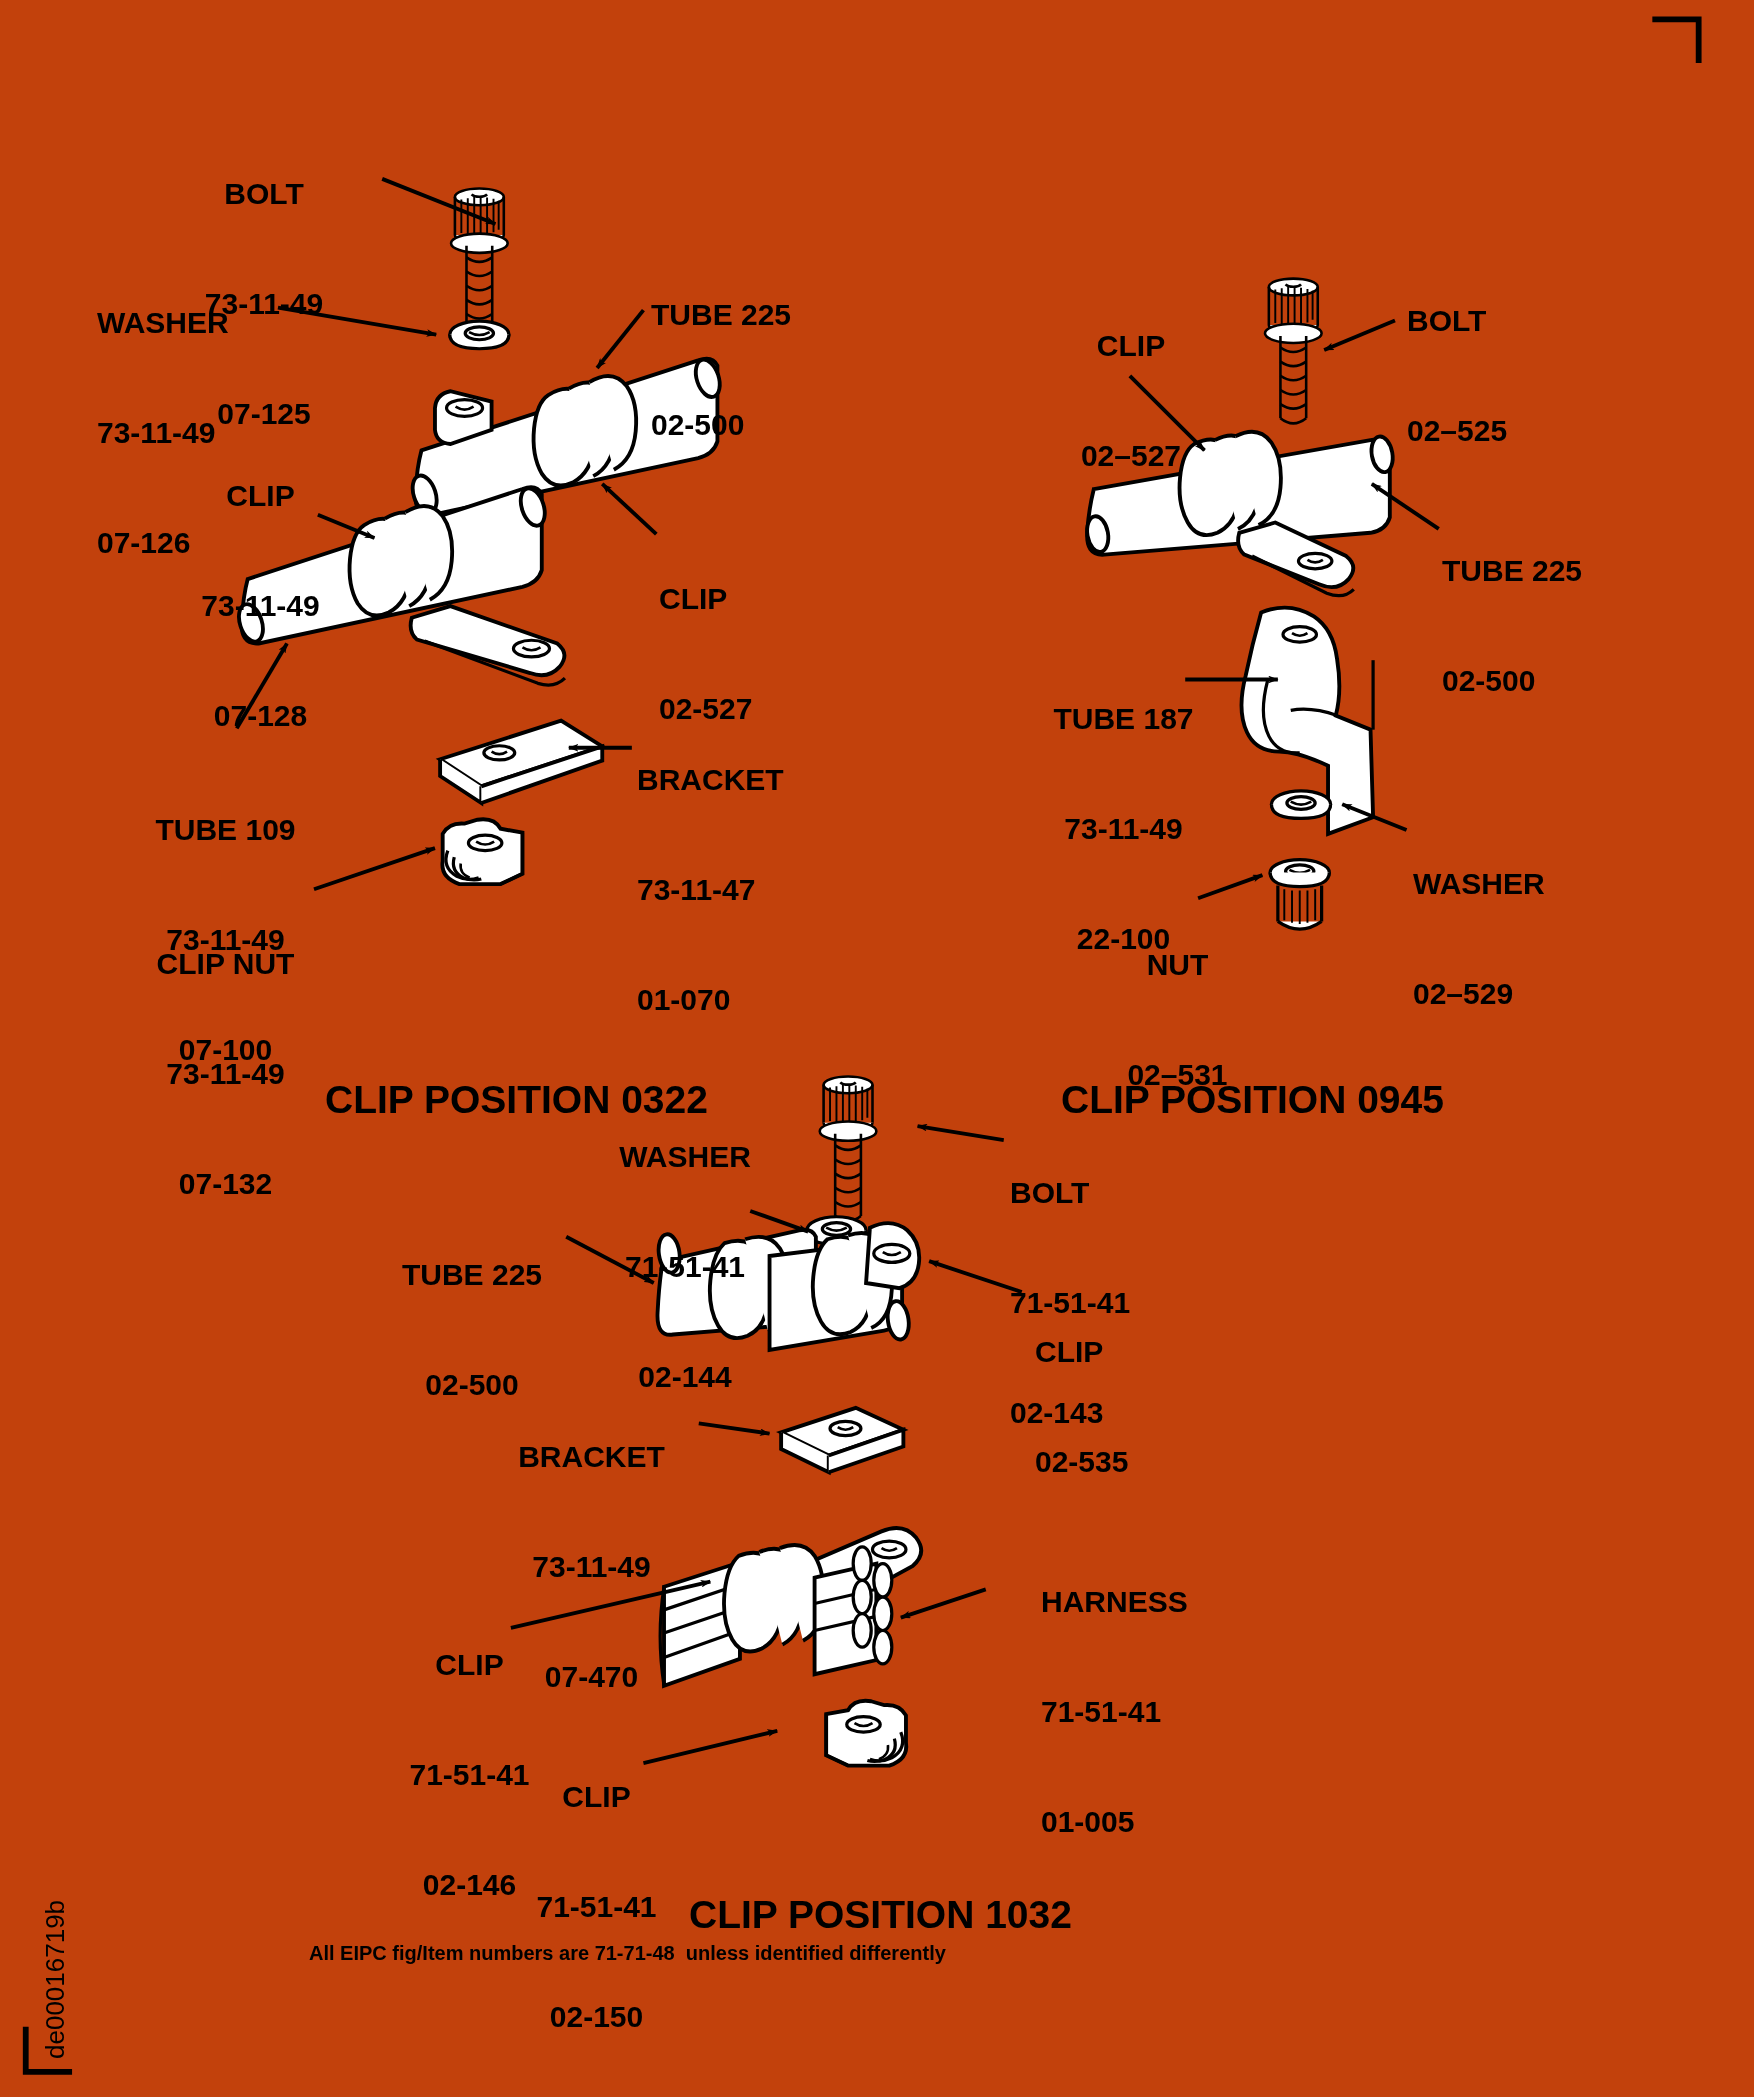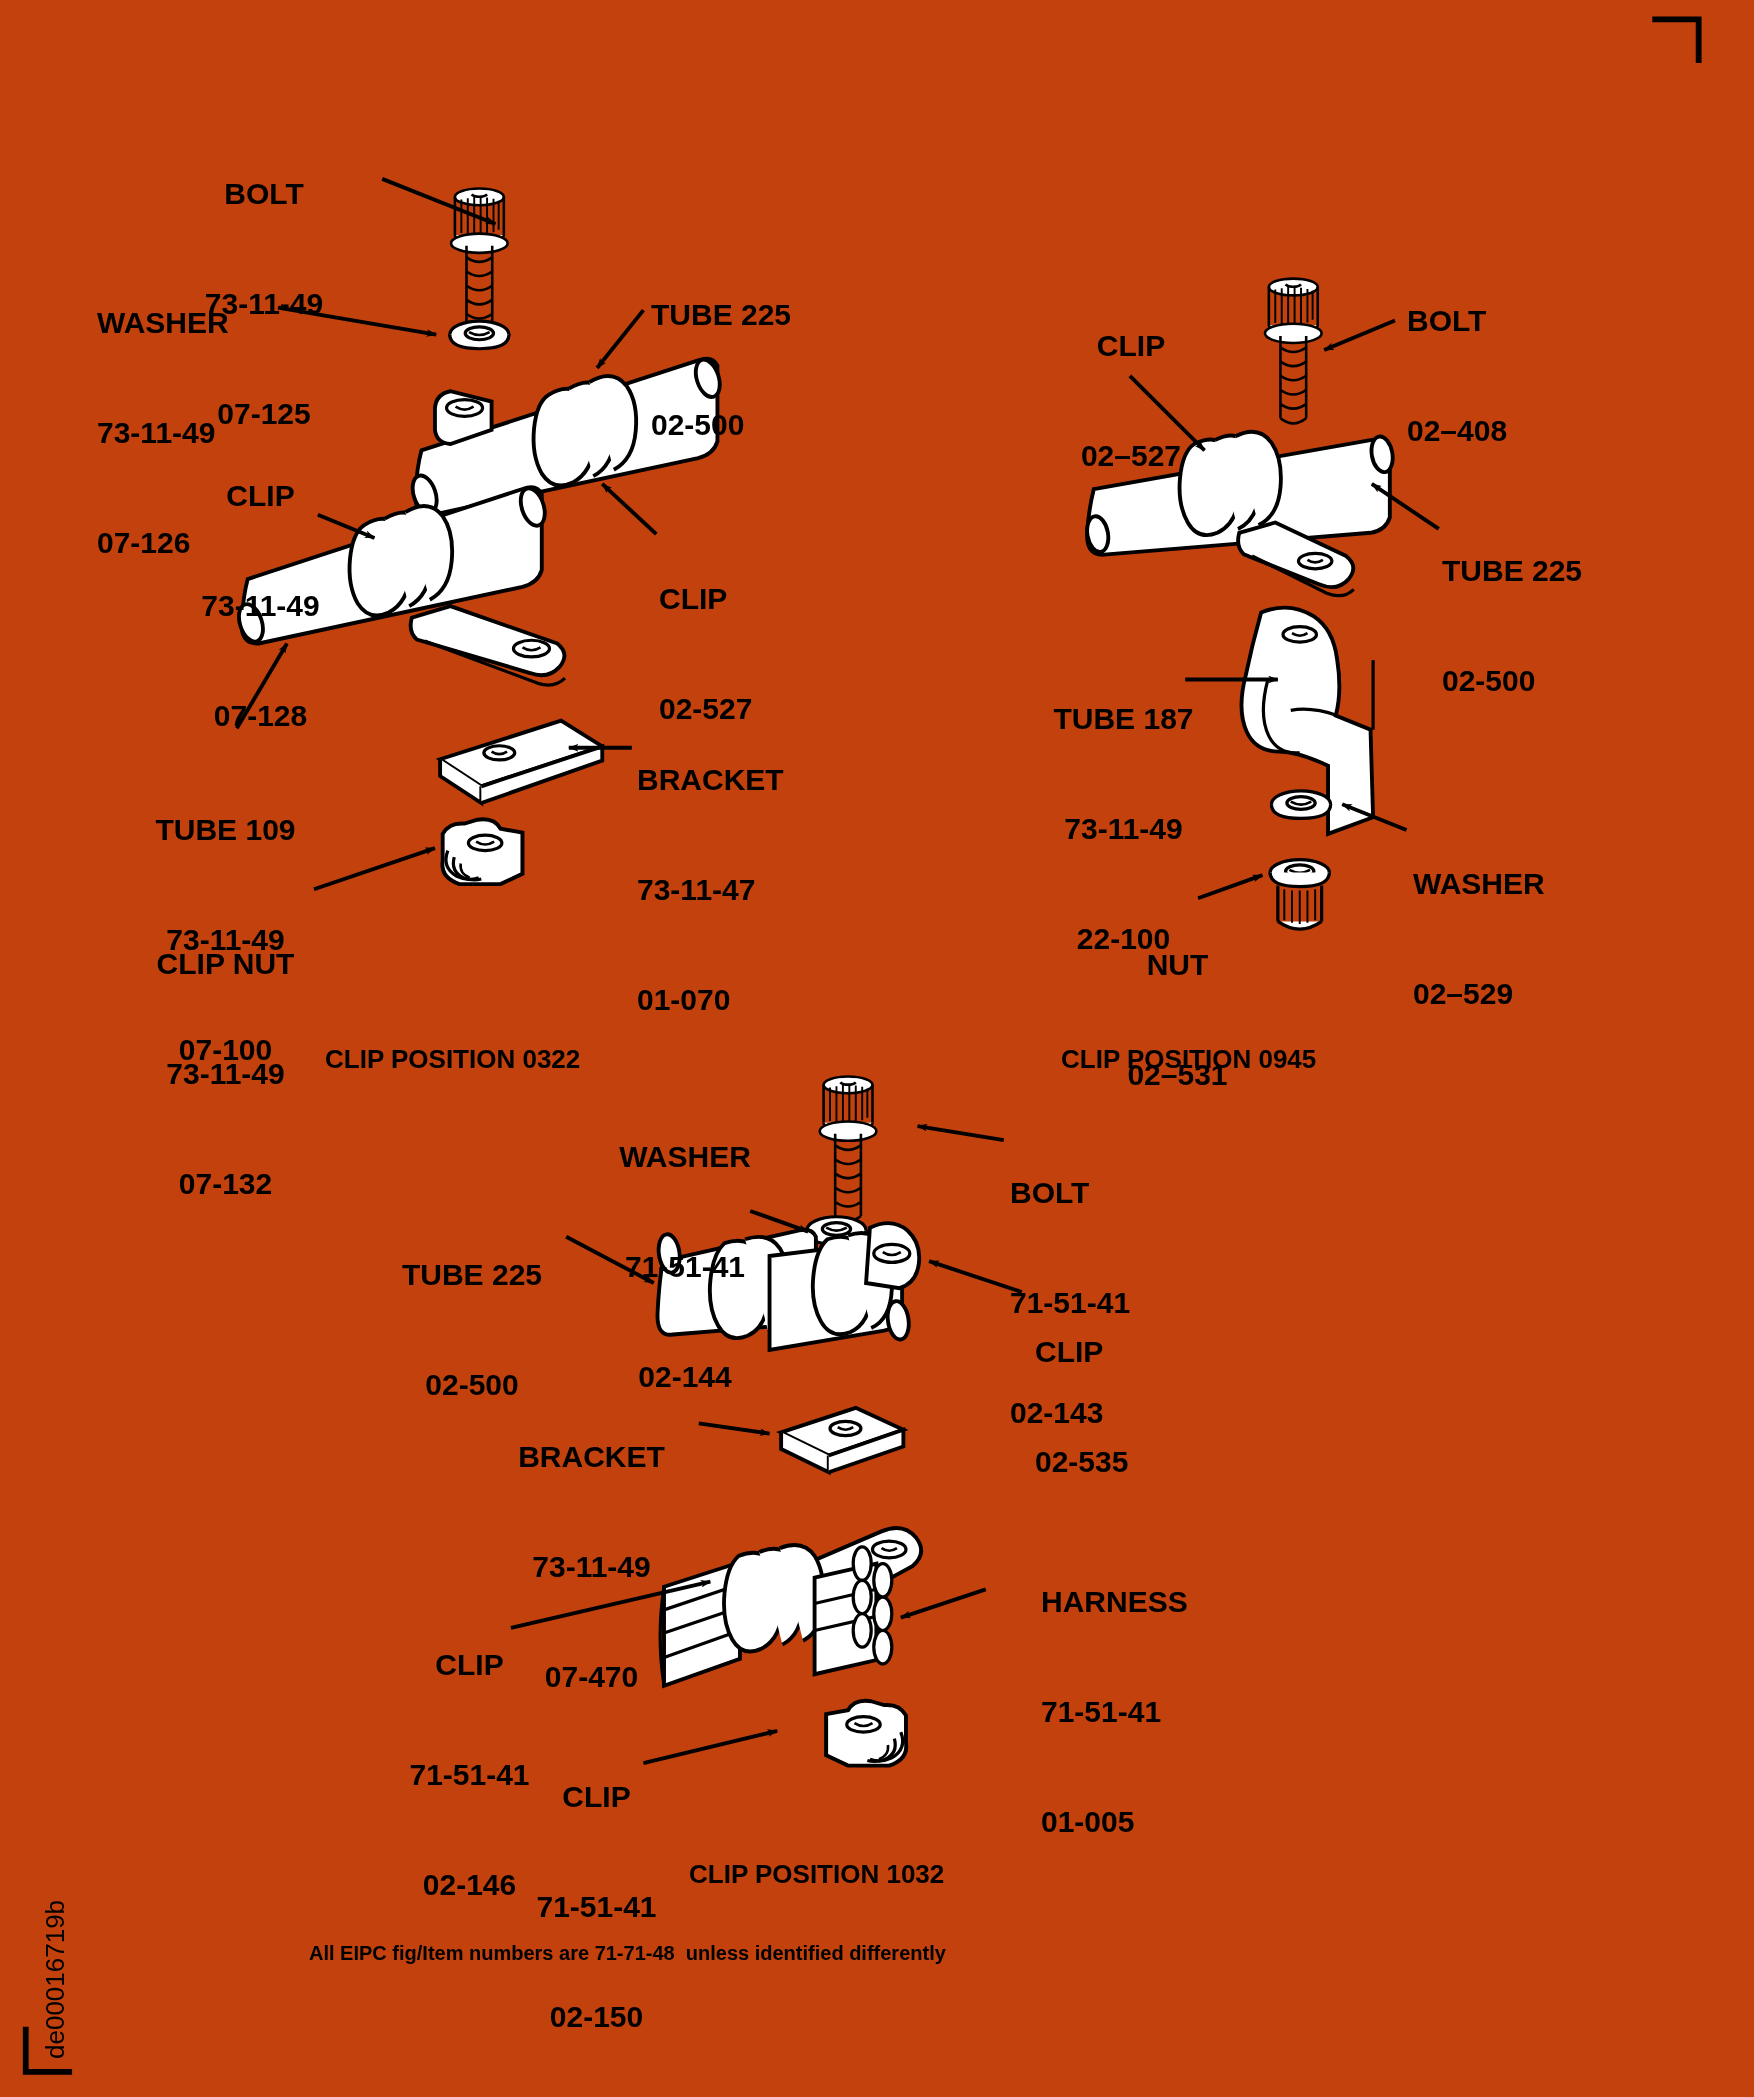--- a/index.html
+++ b/index.html
@@ -4,21 +4,21 @@
 <style>
   html,body{margin:0;padding:0;background:#fff;}
   body{font-family:"Liberation Sans", sans-serif;}
   #page{position:relative;width:1754px;height:2097px;background:#c2410c;overflow:hidden;}
   .lbl{position:absolute;color:#000;font-family:"Liberation Sans",sans-serif;
        font-weight:700;line-height:1.22;white-space:pre;letter-spacing:0px;}
   .lbl .ln{display:block;}
   .t-left{text-align:left;}
   .t-center{text-align:center;}
   .sz-part{font-size:30px;}
-  .sz-pos{font-size:26px;}
+  .sz-pos{font-size:39px;}
   .sz-note{font-size:20px;}
   svg.art{position:absolute;left:0;top:0;width:1754px;height:2097px;pointer-events:none;}
   .vcode{position:absolute;font-family:"Liberation Sans",sans-serif;font-size:26px;font-weight:400;
          color:#000;transform-origin:left top;transform:rotate(-90deg);white-space:nowrap;}
 </style>
 </head>
 <body>
 
 <div id="page">
 
@@ -307,21 +307,21 @@
     <span class="ln">CLIP POSITION 0322</span>
   </div>
 
   <div class="lbl sz-part t-center" style="left:1028px;top:255px;width:206px;">
     <span class="ln">CLIP</span>
     <span class="ln">02–527</span>
   </div>
 
   <div class="lbl sz-part t-left" style="left:1407px;top:230px;width:219px;">
     <span class="ln">BOLT</span>
-    <span class="ln">02–408</span>
+    <span class="ln">02–525</span>
   </div>
 
   <div class="lbl sz-part t-left" style="left:1442px;top:480px;width:245px;">
     <span class="ln">TUBE 225</span>
     <span class="ln">02-500</span>
   </div>
 
   <div class="lbl sz-part t-center" style="left:1001px;top:628px;width:245px;">
     <span class="ln">TUBE 187</span>
     <span class="ln">73-11-49</span>

